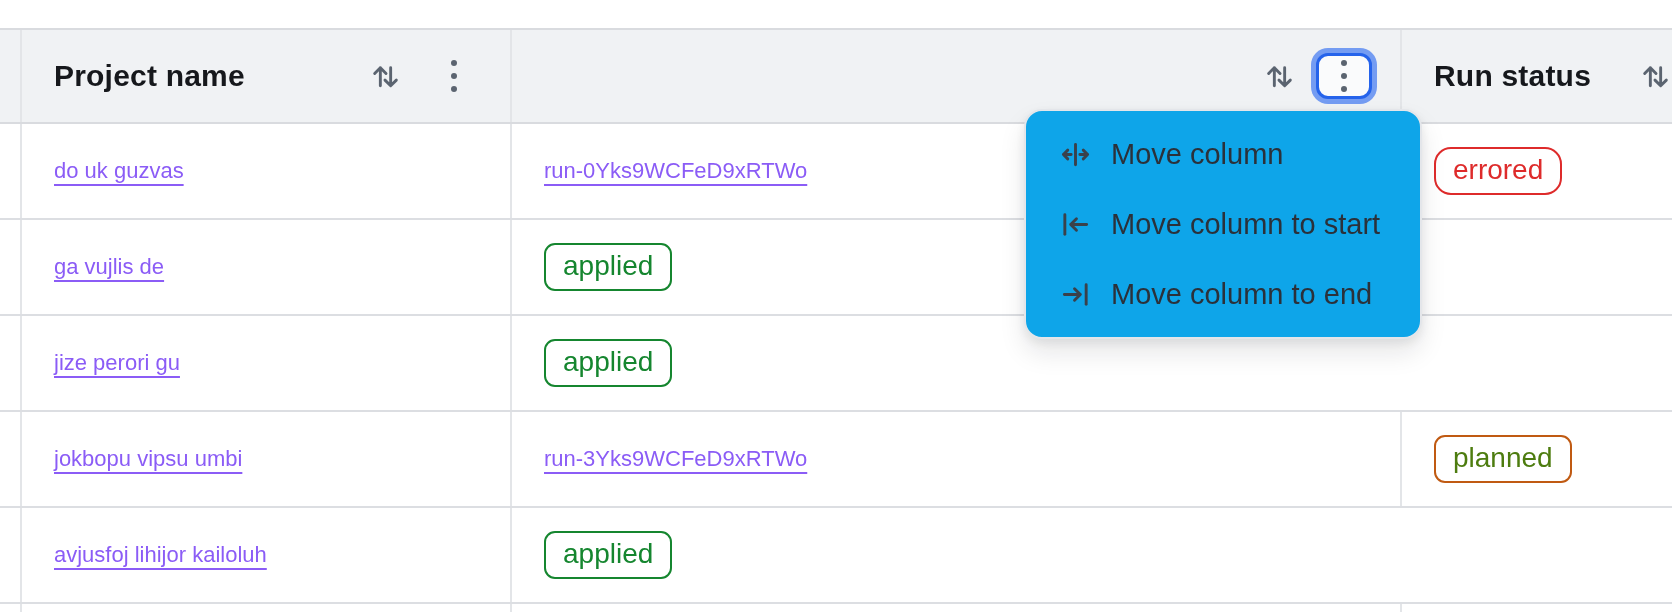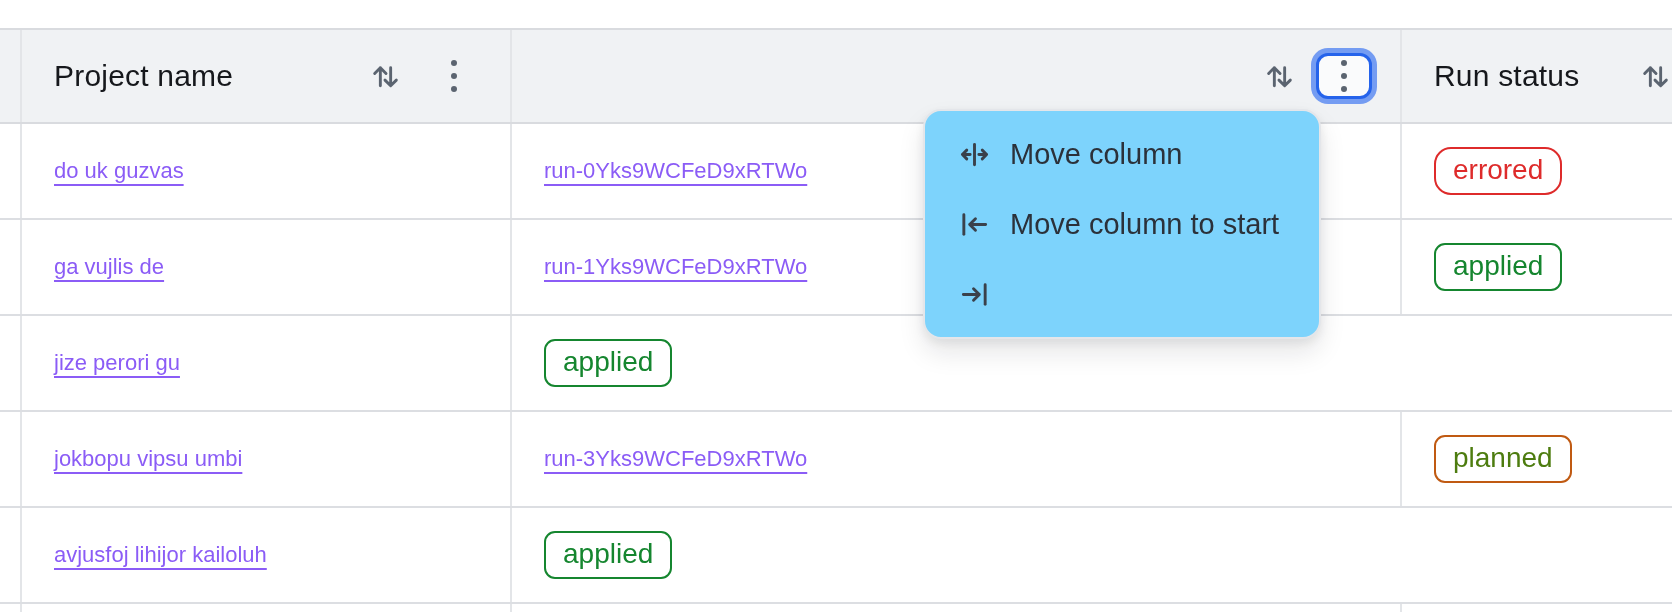--- a/index.html
+++ b/index.html
@@ -37,21 +37,21 @@
 
   .td, .th {
     display: flex;
     align-items: center;
     padding-left: 32px;
     overflow: hidden;
   }
   .td.sliver, .th.sliver { padding: 0; }
   .cell-border { border-right: 2px solid #e3e5e8; }
 
-  .th { font-size: 30px; font-weight: 400; color: #16181c; letter-spacing: 0.2px; }
+  .th { font-size: 30px; font-weight: 700; color: #16181c; letter-spacing: 0.2px; }
   .th-label { white-space: nowrap; }
 
   .sort-btn { margin-left: auto; display: flex; align-items: center; cursor: pointer; flex: 0 0 auto; }
   .th.col-project   { padding-right: 48px; }
   .th.col-runid     { padding-right: 28px; }
   .th.col-runstatus { }
 
   .kebab {
     margin-left: 44px;
     display: flex; flex-direction: column; align-items: center; justify-content: center;
@@ -88,24 +88,24 @@
     padding: 7px 17px 9px;
     border: 2.5px solid #444;
     border-radius: 11px;
     color: #444;
     background: #ffffff;
     white-space: nowrap;
   }
 
   .column-menu {
     position: absolute;
-    left: 923px;
+    left: 1024px;
     top: 109px;
     width: 398px;
-    background: #7dd3fc;
+    background: #0ea5e9;
     border: 2px solid #e4e6ea;
     border-radius: 18px;
     padding: 8px 0;
     box-shadow: 0 14px 26px rgba(20, 24, 31, 0.10), 0 4px 10px rgba(20, 24, 31, 0.07);
     z-index: 10;
   }
   .menu-item {
     height: 70px;
     display: flex;
     align-items: center;
@@ -176,23 +176,20 @@
       </div>
       <div class="td">
         <span class="status-badge" style="color: rgb(222, 43, 43); border-color: rgb(222, 43, 43); border-radius: 17px;">errored</span>
       </div>
     </div>
 
     <div class="tr data-row">
       <div class="td sliver cell-border"></div>
       <div class="td cell-border">
         <a class="cell-link">ga vujlis de</a>
-      </div>
-      <div class="td cell-border">
-        <a class="cell-link">run-1Yks9WCFeD9xRTWo</a>
       </div>
       <div class="td">
         <span class="status-badge" style="color: rgb(21, 134, 47); border-color: rgb(21, 134, 47);">applied</span>
       </div>
     </div>
 
     <div class="tr data-row">
       <div class="td sliver cell-border"></div>
       <div class="td cell-border">
         <a class="cell-link">jize perori gu</a>
@@ -257,17 +254,18 @@
       <span class="menu-item-label">Move column to start</span>
     </div>
 
     <div class="menu-item">
       <span class="icon">
         <svg viewBox="0 0 32 32" width="31" height="31" fill="none" stroke="#3a414b" stroke-width="3" stroke-linecap="round" stroke-linejoin="round">
           <path d="M27 6v20"></path>
           <path d="M4.5 16H21M15 10l6 6l-6 6"></path>
         </svg>
       </span>
+      <span class="menu-item-label">Move column to end</span>
     </div>
 
   </div>
 
 </div>
 
 </body></html>

